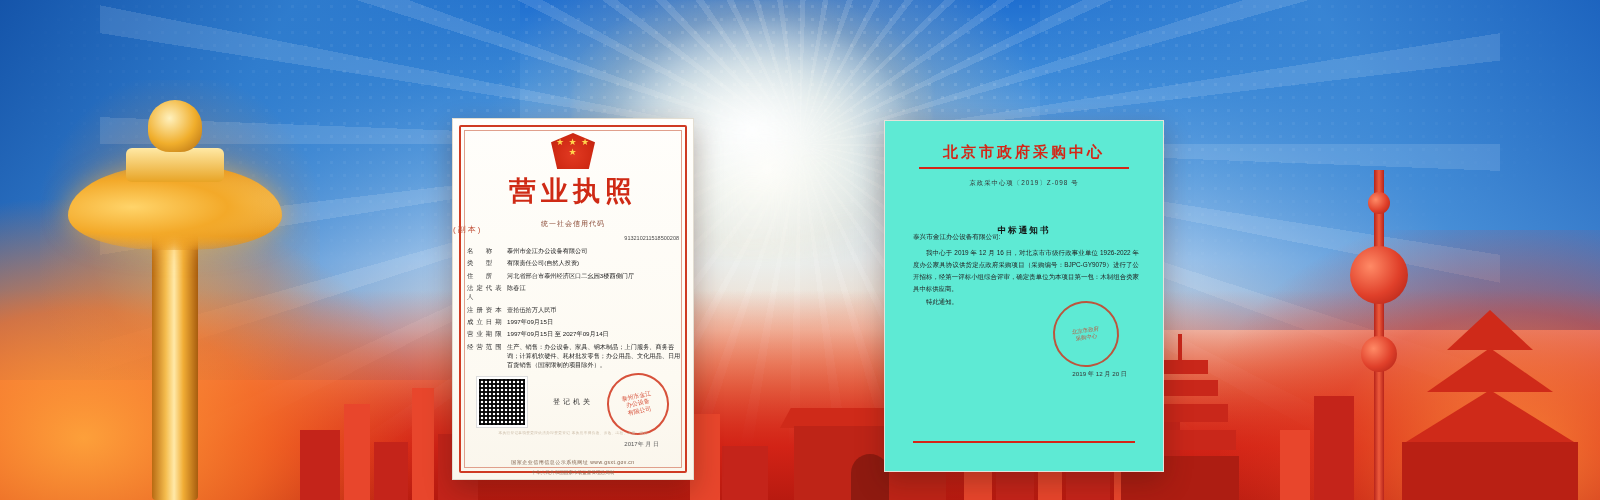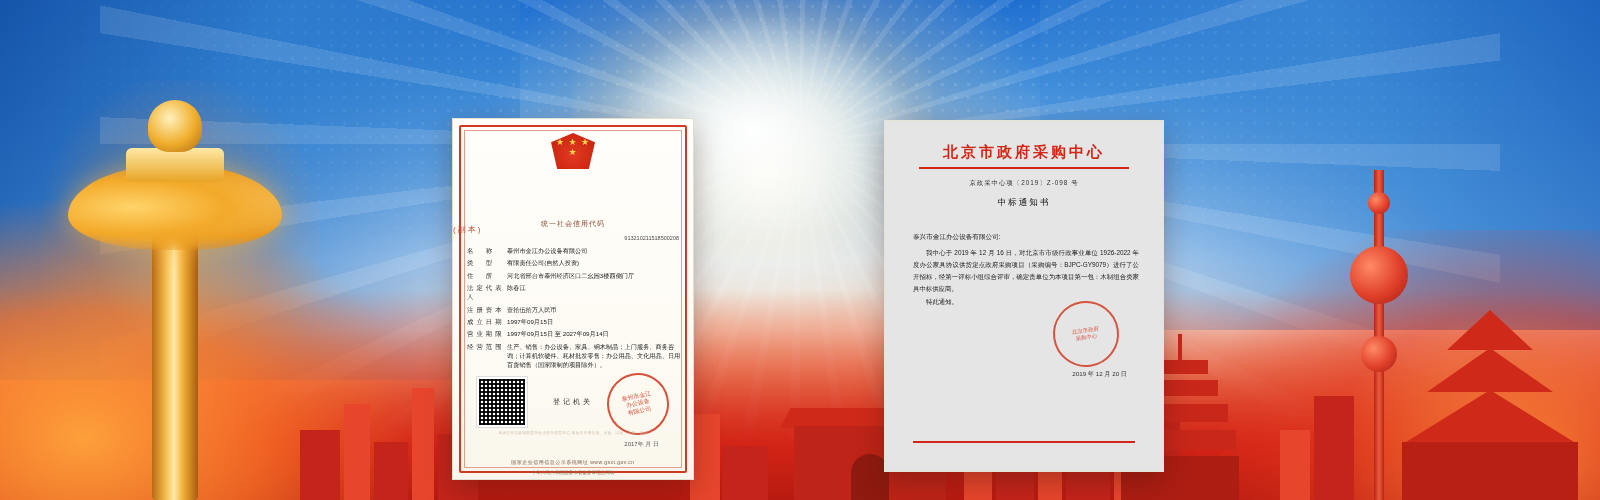--- a/index.html
+++ b/index.html
@@ -263,38 +263,38 @@
   }
   .lic-micro {
     position:absolute; left:0; bottom:44px; width:100%; text-align:center;
     color:#c9b9a4; font-size:3.6px; letter-spacing:.4px;
   }
 
   
   .doc-notice {
     left:884px; top:120px; width:278px; height:350px;
     border:1px solid #e6e2da;
-    background:#e5e5e5;
+    background:#5eead4;
     overflow:hidden;
   }
   .nt-title {
     position:absolute; left:0; top:22px; width:100%; text-align:center;
     color:#d42617; font-size:15px; font-weight:bold; letter-spacing:3px;
   }
   .nt-rule {
     position:absolute; left:34px; right:34px; top:46px; height:2px;
     background:#d42617;
   }
   .nt-code {
     position:absolute; left:0; top:58px; width:100%; text-align:center;
     color:#333; font-size:6.4px; letter-spacing:1px;
   }
   .nt-heading {
-    position:absolute; left:0; top:76px; width:100%; text-align:center;
-    color:#111; font-size:8.6px; font-weight:normal; letter-spacing:2px;
+    position:absolute; left:0; top:104px; width:100%; text-align:center;
+    color:#111; font-size:8.6px; font-weight:bold; letter-spacing:2px;
   }
   .nt-to {
     position:absolute; left:28px; top:112px; color:#222; font-size:6.6px;
   }
   .nt-body {
     position:absolute; left:28px; right:24px; top:126px;
     color:#222; font-size:6.4px; line-height:1.85; text-align:justify;
   }
   .nt-body p { margin:0 0 2px 0; text-indent:13px; }
   .nt-seal {
@@ -381,20 +381,21 @@
     <div class="hb-top"></div>
     <div class="hb-cap"></div>
   </div>
 
 
   <div class="doc doc-licence">
     <div class="lic-frame"></div>
     <div class="lic-emblem">
       <div class="lic-emblem-stars">★ ★ ★ ★</div>
     </div>
+    <div class="lic-title">营业执照</div>
     <div class="lic-sub">(副本)</div>
     <div class="lic-onecert">统一社会信用代码</div>
     <div class="lic-regno">913210211518500208</div>
 
     <div class="lic-rows">
       <div class="lic-row">
         <div class="lic-k">名　称</div>
         <div class="lic-v">泰州市金江办公设备有限公司</div>
       </div>
       <div class="lic-row">

